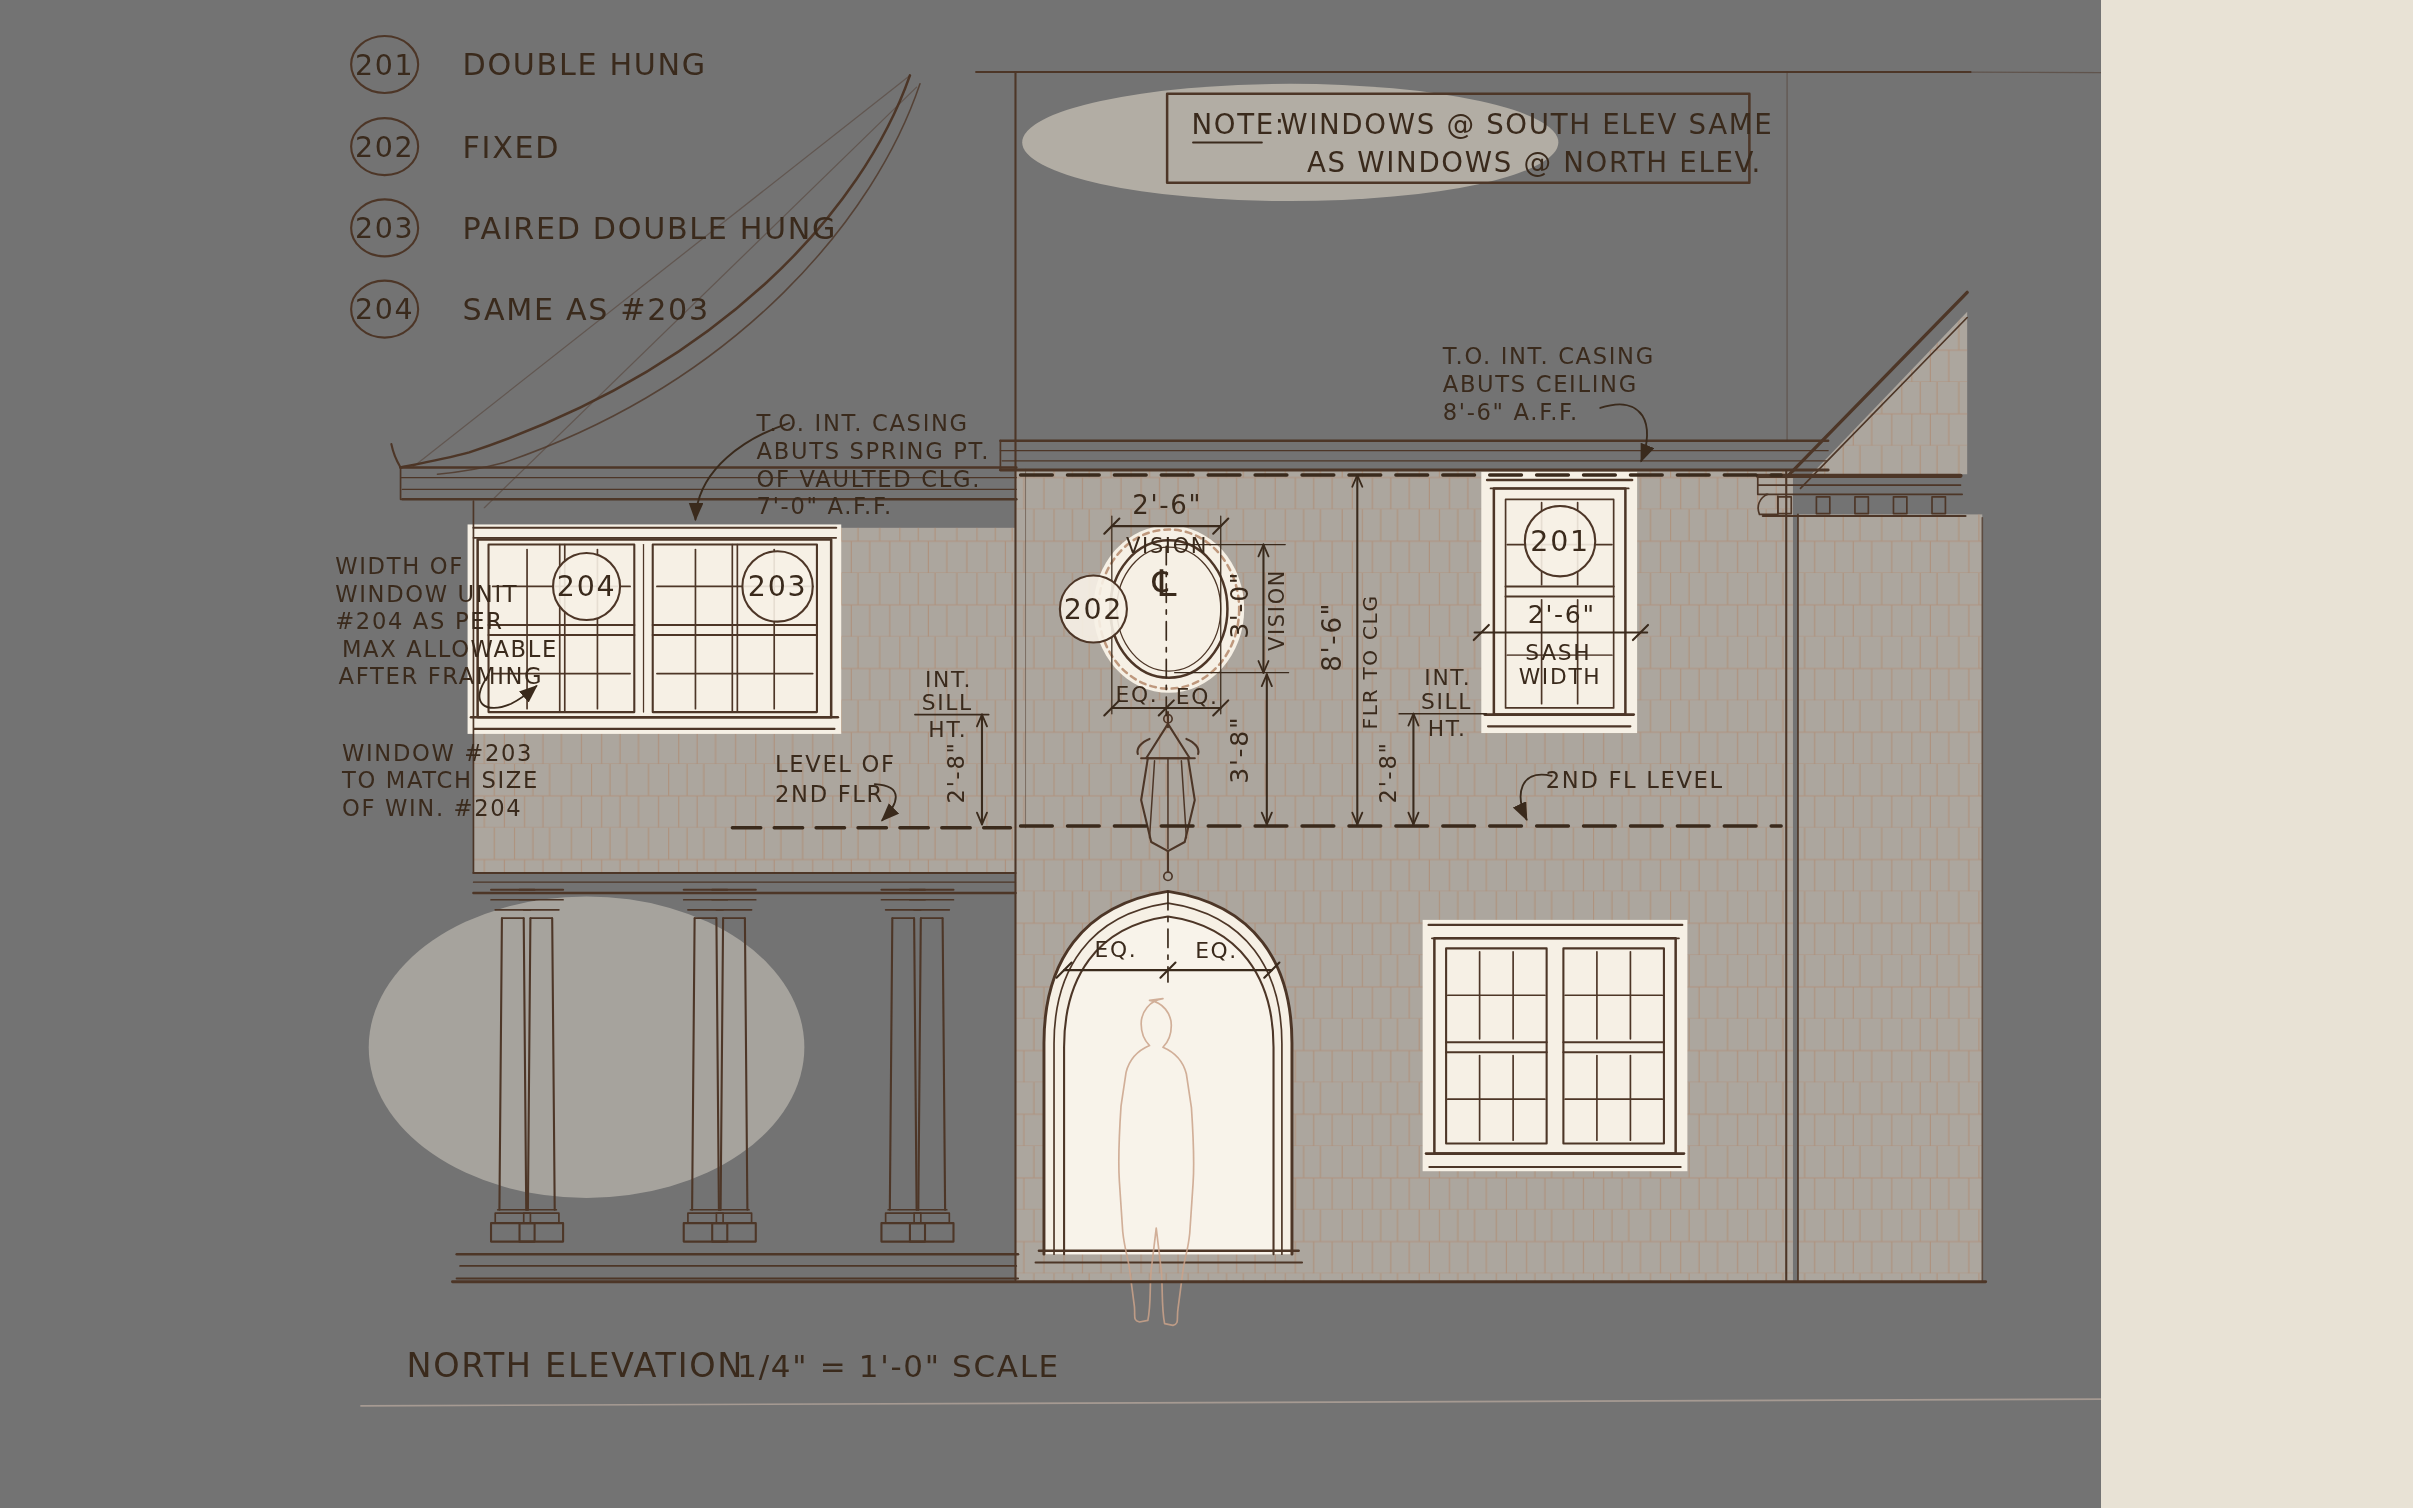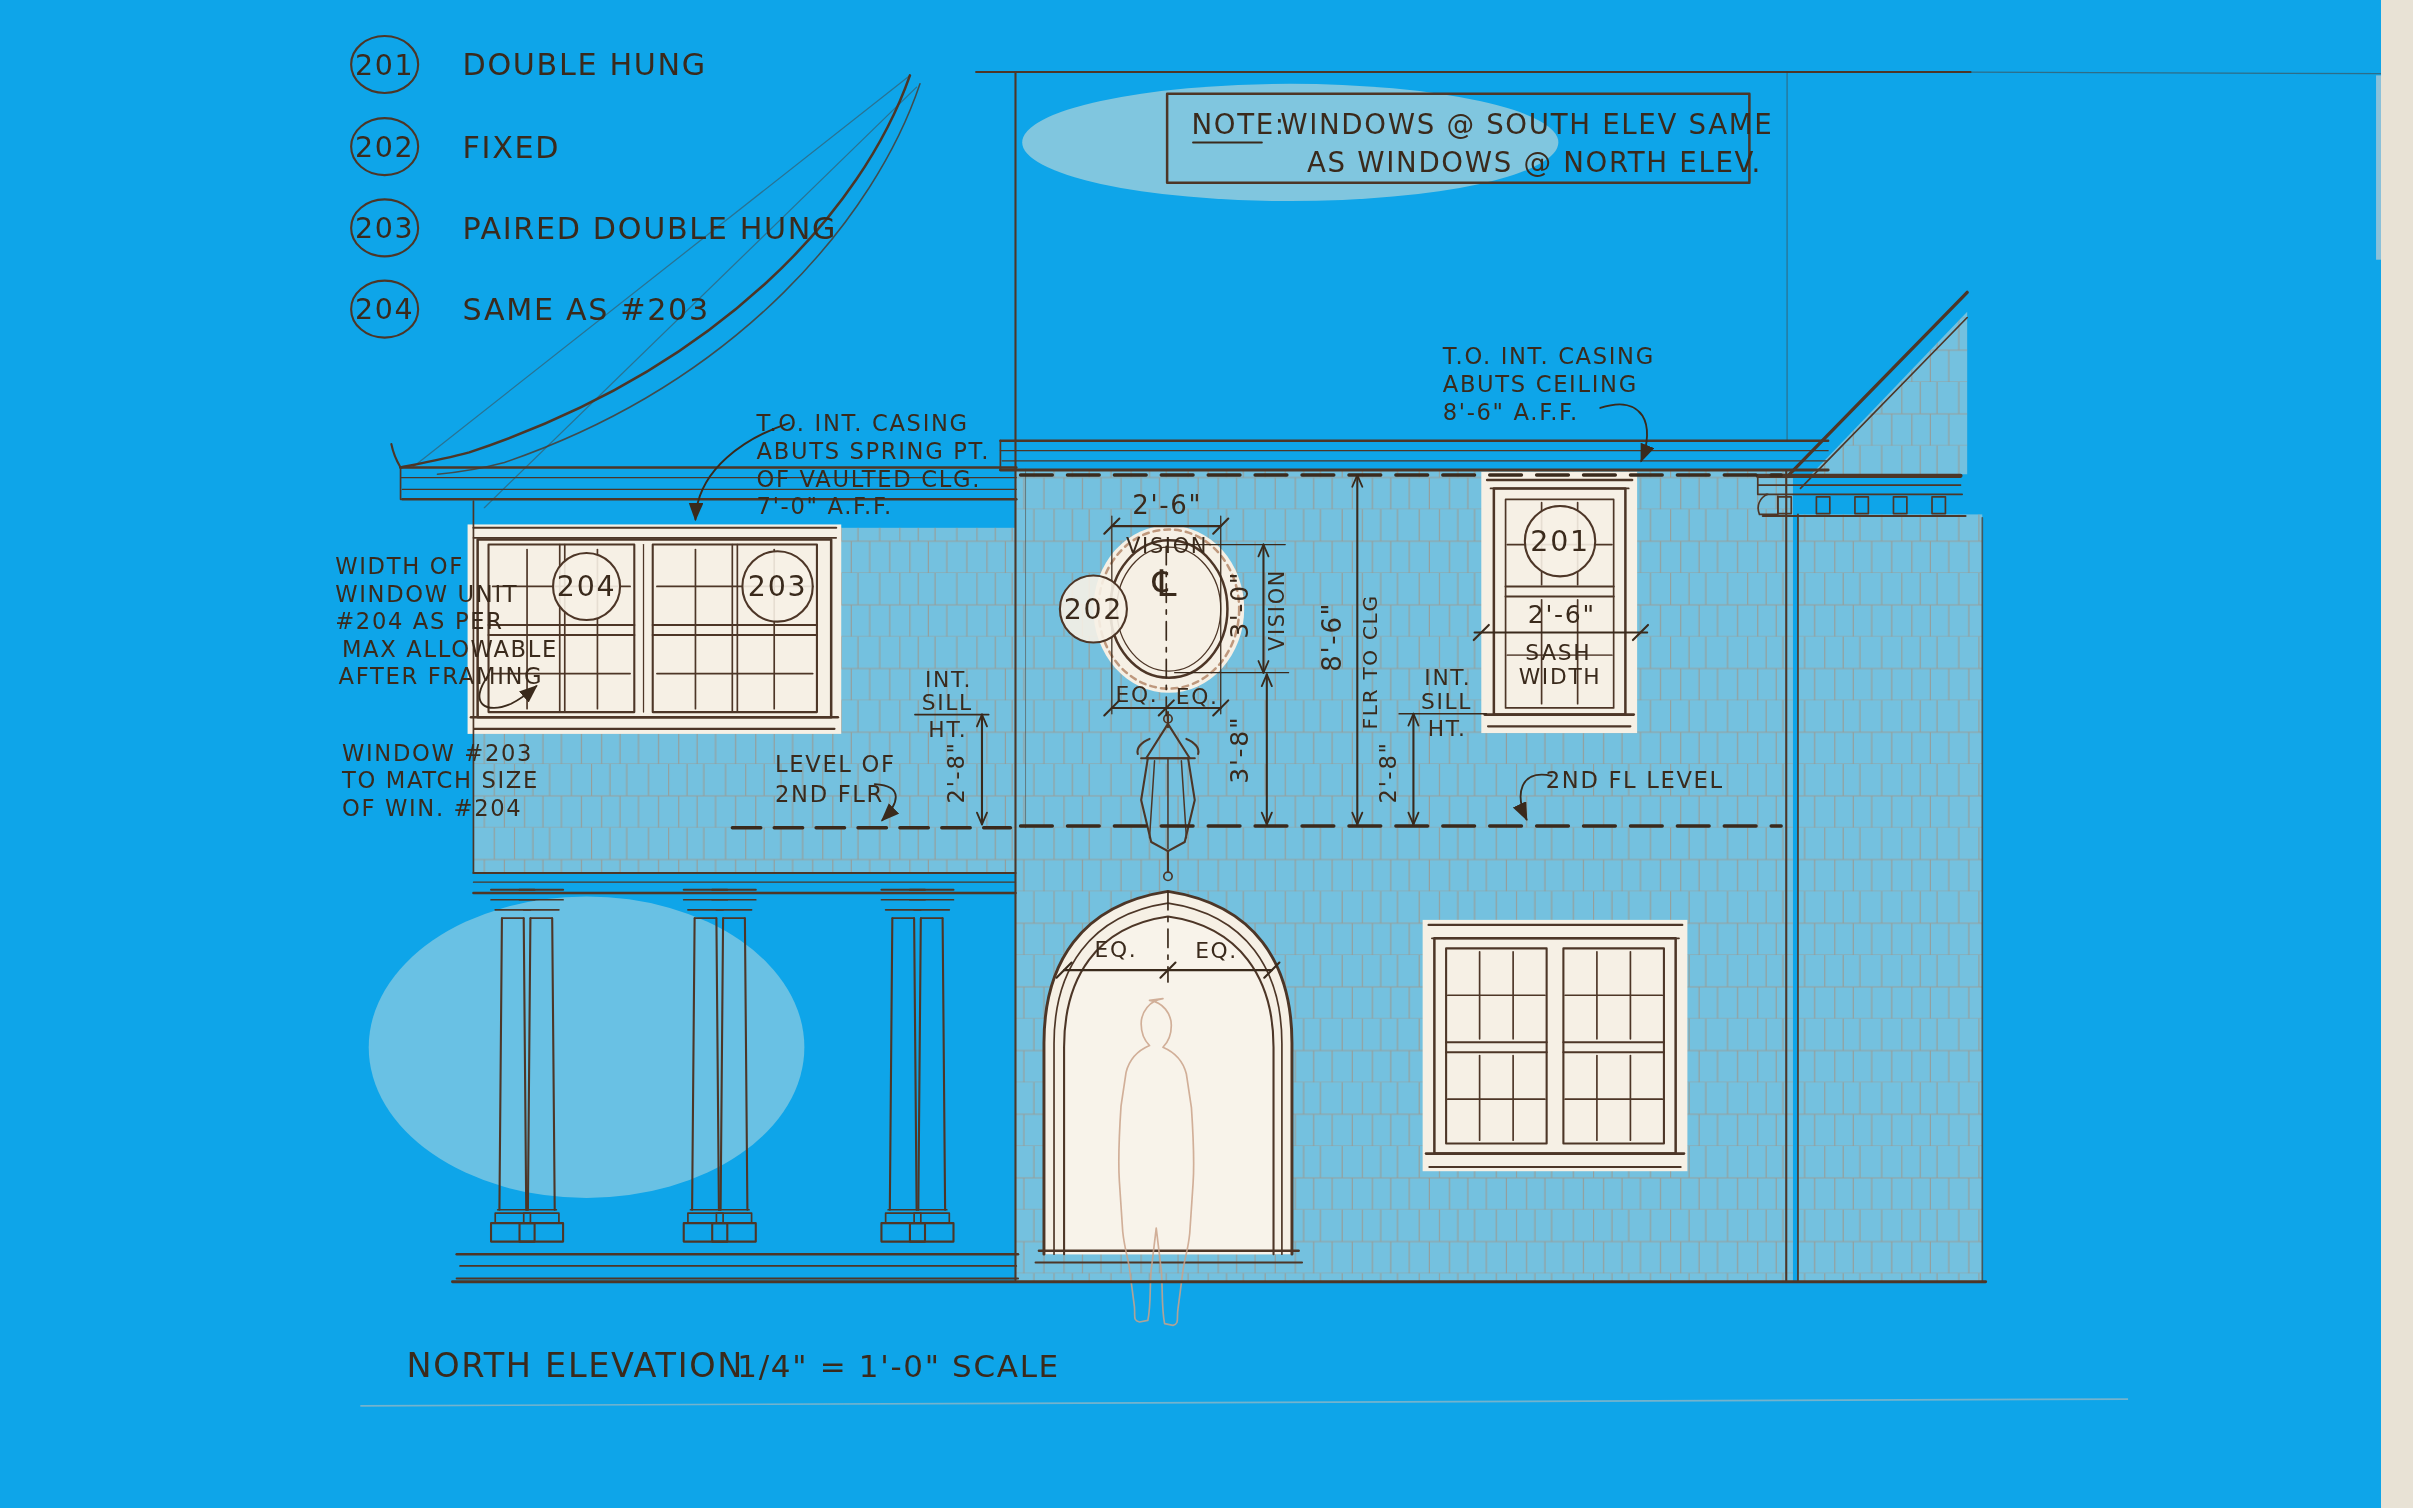--- a/index.html
+++ b/index.html
@@ -1,16 +1,16 @@
 <!DOCTYPE html>
 <html style="font-size:13.4px"><head>
 <meta charset="utf-8">
 <style>
   html,body{margin:0;padding:0;background:#e8e2d5;}
-  #sheet{position:relative;width:2381px;height:1508px;background:#0ea5e9;overflow:hidden;}
+  #sheet{position:relative;width:2101px;height:1508px;background:#737373;overflow:hidden;}
   svg{position:absolute;inset:0;display:block;}
   .hand{font-family:"DejaVu Sans",sans-serif;text-transform:uppercase;fill:#3a2a1c;letter-spacing:2px;}
   .ink{stroke:#4d3627;fill:none;stroke-linecap:round;stroke-linejoin:round;}
   .dim{stroke:#3a2a1c;fill:none;stroke-linecap:round;}
   .sketch{stroke:#b08263;fill:none;stroke-linecap:round;}
   text{user-select:none;}
 </style>
 </head>
 <body>
 

